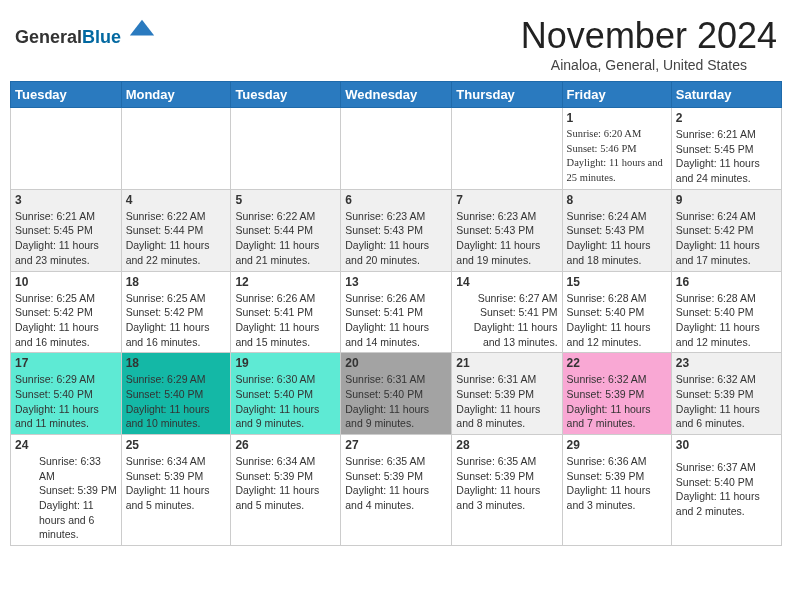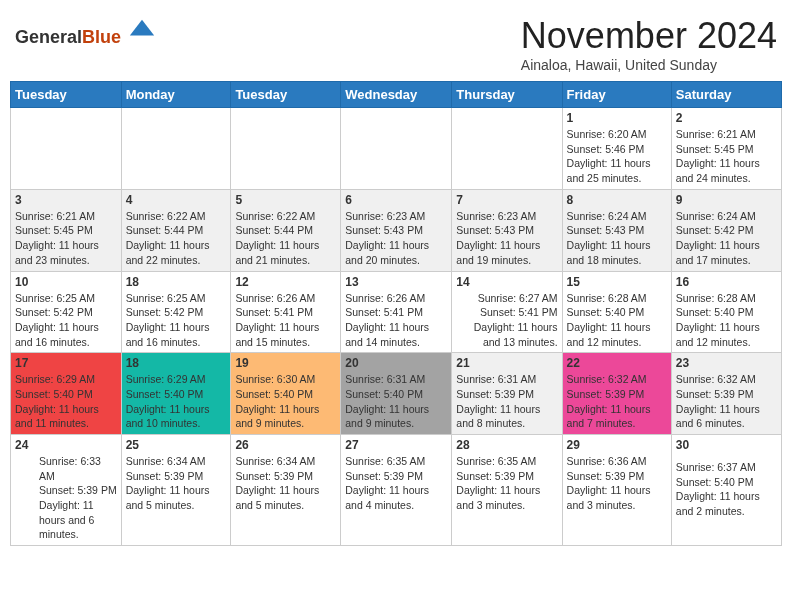--- a/index.html
+++ b/index.html
@@ -20,28 +20,28 @@
     .logo {
       display: flex;
       align-items: center;
     }
     .logo-text {
       font-size: 18px;
       font-weight: bold;
       line-height: 1.1;
     }
     .logo-general { color: #333; }
-    .logo-blue { color: #c2410c; }
+    .logo-blue { color: #0369a1; }
     .logo-icon {
       width: 28px;
       height: 28px;
       margin-left: 2px;
     }
     .title-block {
-      text-align: left;
+      text-align: center;
     }
     .month-title {
       font-size: 36px;
       font-weight: normal;
       color: #222;
     }
     .subtitle {
       font-size: 14px;
       color: #444;
     }
@@ -92,21 +92,21 @@
       <div class="logo-text">
         <span class="logo-general">General</span><span class="logo-blue">Blue</span>
         <svg class="logo-icon" viewBox="0 0 30 30">
           <polygon points="15,5 28,22 2,22" fill="#2a7abf"></polygon>
         </svg>
       </div>
     </div>
   </div>
   <div class="title-block">
     <div class="month-title">November 2024</div>
-    <div class="subtitle">Ainaloa, Hawaii, United Sunday</div>
+    <div class="subtitle">Ainaloa, General, United States</div>
   </div>
 </div>
 
 <table class="calendar">
   <thead>
     <tr>
     <th>Tuesday</th>
         <th>Monday</th>
         <th>Tuesday</th>
         <th>Wednesday</th>
@@ -117,21 +117,21 @@
   </thead>
   <tbody id="calendar-body">
   <tr>
         <td class="empty" style="background-color: rgb(255, 255, 255);"></td>
         <td class="empty" style="background-color: rgb(255, 255, 255);"></td>
         <td class="empty" style="background-color: rgb(255, 255, 255);"></td>
         <td class="empty" style="background-color: rgb(255, 255, 255);"></td>
         <td class="empty" style="background-color: rgb(255, 255, 255);"></td>
         <td>
           <span class="day-num">1</span>
-          <div style="white-space: pre-line; font-size: 10.5px; line-height: 1.4;">Sunrise: 6:20 AM
+          <div style="white-space: pre-line; font-size: 10.5px; line-height: 1.4; font-family: Liberation Serif, serif;">Sunrise: 6:20 AM
 Sunset: 5:46 PM
 Daylight: 11 hours and 25 minutes.</div>
         </td>
         <td>
           <span class="day-num">2</span>
           <div style="white-space: pre-line; font-size: 10.5px; line-height: 1.4;">Sunrise: 6:21 AM
 Sunset: 5:45 PM
 Daylight: 11 hours and 24 minutes.</div>
         </td>
       </tr>
@@ -217,51 +217,51 @@
 Daylight: 11 hours and 12 minutes.</div>
         </td>
         <td>
           <span class="day-num">16</span>
           <div style="white-space: pre-line; font-size: 10.5px; line-height: 1.4;">Sunrise: 6:28 AM
 Sunset: 5:40 PM
 Daylight: 11 hours and 12 minutes.</div>
         </td>
       </tr>
       <tr style="background-color: rgb(240, 240, 240);">
-        <td style="background-color: #ef4444; margin-left: 36px;">
+        <td style="background-color: #5eead4; margin-left: 36px;">
           <span class="day-num">17</span>
           <div style="white-space: pre-line; font-size: 10.5px; line-height: 1.4;">Sunrise: 6:29 AM
 Sunset: 5:40 PM
 Daylight: 11 hours and 11 minutes.</div>
         </td>
         <td style="background-color: #14b8a6;">
           <span class="day-num">18</span>
           <div style="white-space: pre-line; font-size: 10.5px; line-height: 1.4;">Sunrise: 6:29 AM
 Sunset: 5:40 PM
 Daylight: 11 hours and 10 minutes.</div>
         </td>
-        <td style="background-color: #fdba74;">
+        <td style="background-color: #5eead4;">
           <span class="day-num">19</span>
           <div style="white-space: pre-line; font-size: 10.5px; line-height: 1.4;">Sunrise: 6:30 AM
 Sunset: 5:40 PM
 Daylight: 11 hours and 9 minutes.</div>
         </td>
         <td style="background-color: #a3a3a3;">
           <span class="day-num">20</span>
           <div style="white-space: pre-line; font-size: 10.5px; line-height: 1.4;">Sunrise: 6:31 AM
 Sunset: 5:40 PM
 Daylight: 11 hours and 9 minutes.</div>
         </td>
         <td style="background-color: rgb(240, 240, 240);">
           <span class="day-num">21</span>
           <div style="white-space: pre-line; font-size: 10.5px; line-height: 1.4;">Sunrise: 6:31 AM
 Sunset: 5:39 PM
 Daylight: 11 hours and 8 minutes.</div>
         </td>
-        <td style="background-color: #ec4899;">
+        <td style="background-color: #f9a8d4;">
           <span class="day-num">22</span>
           <div style="white-space: pre-line; font-size: 10.5px; line-height: 1.4;">Sunrise: 6:32 AM
 Sunset: 5:39 PM
 Daylight: 11 hours and 7 minutes.</div>
         </td>
         <td style="background-color: rgb(240, 240, 240);">
           <span class="day-num">23</span>
           <div style="white-space: pre-line; font-size: 10.5px; line-height: 1.4;">Sunrise: 6:32 AM
 Sunset: 5:39 PM
 Daylight: 11 hours and 6 minutes.</div>

